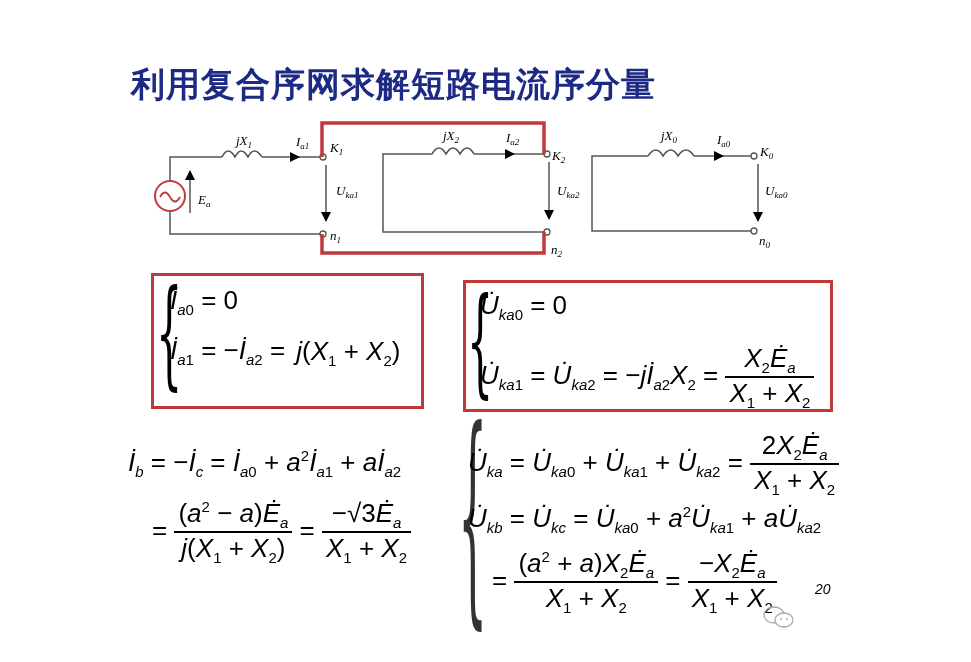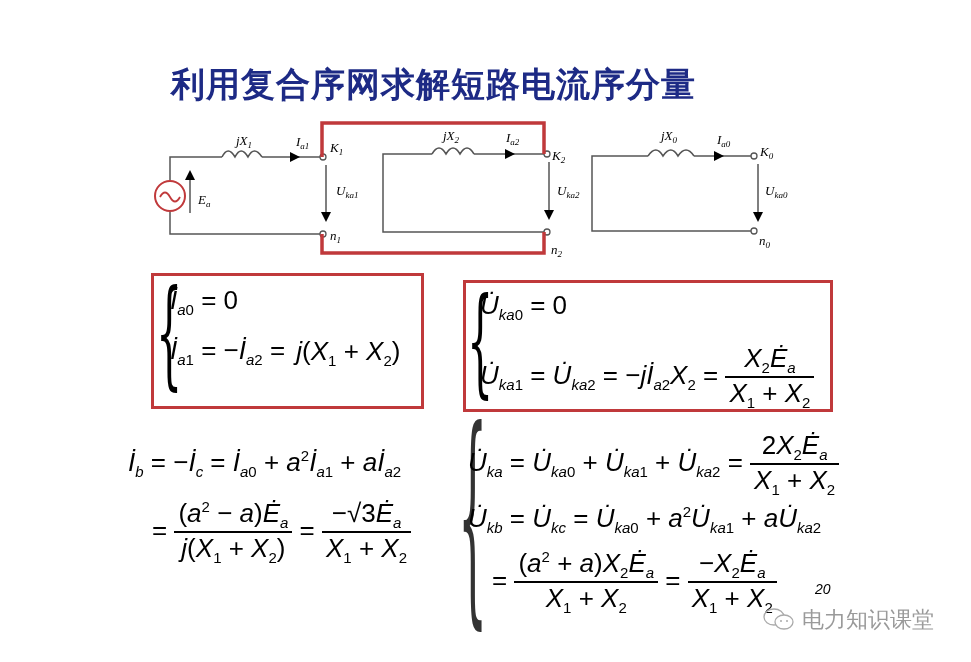--- a/index.html
+++ b/index.html
@@ -1,17 +1,17 @@
 <!DOCTYPE html>
 <html><head>
 <meta charset="utf-8">
 <style>
   html, body { margin:0; padding:0; background:#ffffff; }
   body { width:971px; height:662px; position:relative; overflow:hidden; font-family:"Liberation Serif", serif; color:#000; }
-  .title { position:absolute; left:0; width:787px; top:62px; text-align:center; font-family:"DejaVu Sans", sans-serif; font-weight:bold; font-size:34px; color:#1d2a85; letter-spacing:1px;padding-left:40px; }
+  .title { position:absolute; left:0; width:787px; top:62px; text-align:center; font-family:"DejaVu Sans", sans-serif; font-weight:bold; font-size:34px; color:#1d2a85; letter-spacing:1px; }
   .abs { position:absolute; }
   .redbox { position:absolute; border:3px solid #c0393b; box-sizing:border-box; }
   .eq { position:absolute; font-family:Liberation Sans, sans-serif; font-size:26px; white-space:nowrap; }
   .i { font-style:italic; }
   sub { font-size:15px; vertical-align:-6px; }
   sup { font-size:15px; vertical-align:10px; }
   .frac { display:inline-block; vertical-align:middle; text-align:center; }
   .frac > span { display:block; padding:0 4px; }
   .frac .num { border-bottom:2px solid #000; }
   .brace { position:absolute; font-family:"DejaVu Serif", serif; color:#000; }
@@ -111,14 +111,13 @@
 <div class="eq" style="left:492px;top:548px">= <span class="frac"><span class="num">(<span class="i">a</span><sup>2</sup> + <span class="i">a</span>)<span class="i">X</span><sub>2</sub><span class="i">Ė</span><sub class="i">a</sub></span><span><span class="i">X</span><sub>1</sub> + <span class="i">X</span><sub>2</sub></span></span> = <span class="frac"><span class="num">−<span class="i">X</span><sub>2</sub><span class="i">Ė</span><sub class="i">a</sub></span><span><span class="i">X</span><sub>1</sub> + <span class="i">X</span><sub>2</sub></span></span></div>
 
 <div class="pagenum">20</div>
 <div class="watermark">
   <svg width="34" height="26" viewBox="0 0 34 26">
       <ellipse cx="12" cy="10" rx="10" ry="8" fill="none" stroke="#aaa" stroke-width="1.3"></ellipse>
       <ellipse cx="22" cy="15" rx="9" ry="7" fill="#fff" stroke="#aaa" stroke-width="1.3"></ellipse>
       <circle cx="19" cy="14" r="1" fill="#aaa"></circle>
       <circle cx="25" cy="14" r="1" fill="#aaa"></circle>
     </svg>
-  <span>电力知识课堂</span>
 </div>
 
 </body></html>

